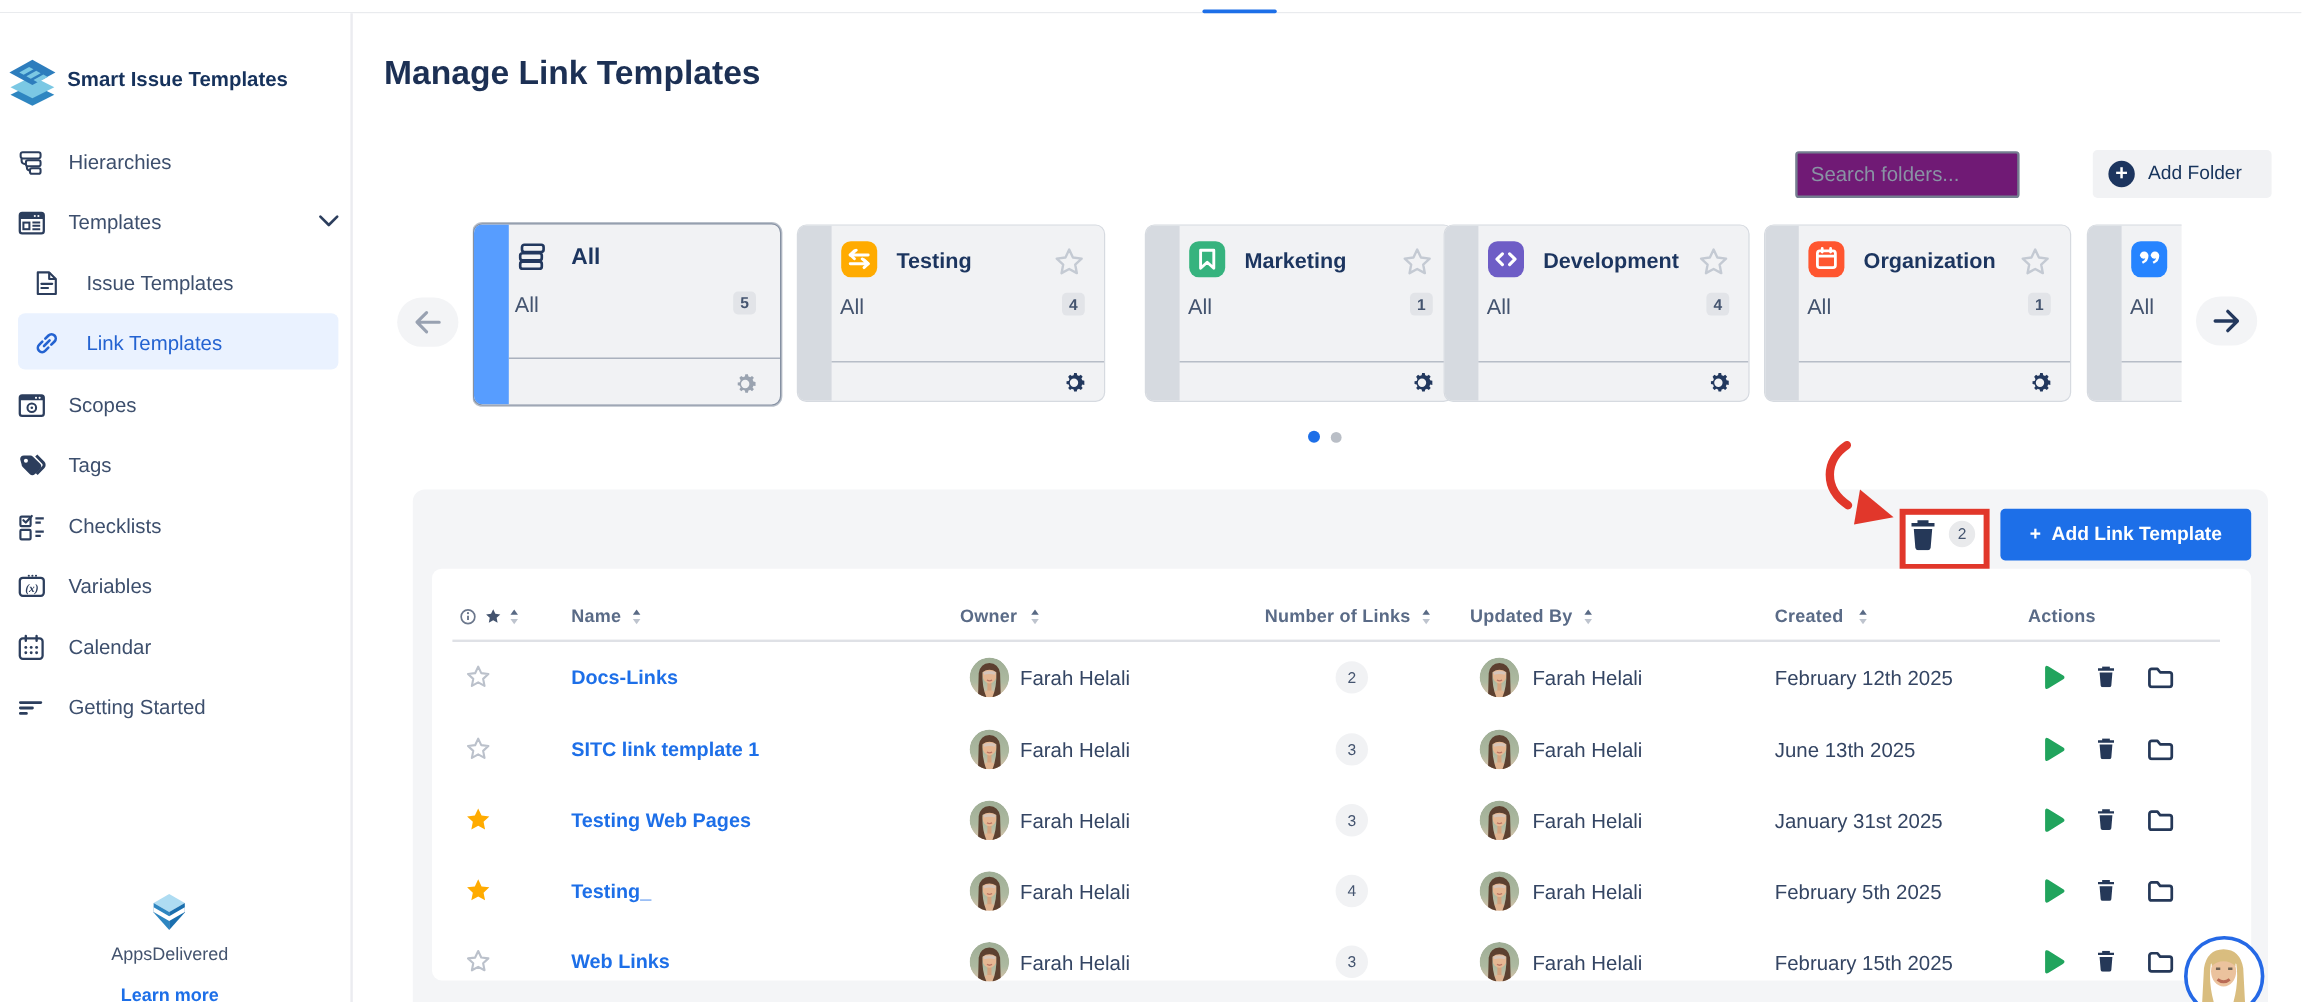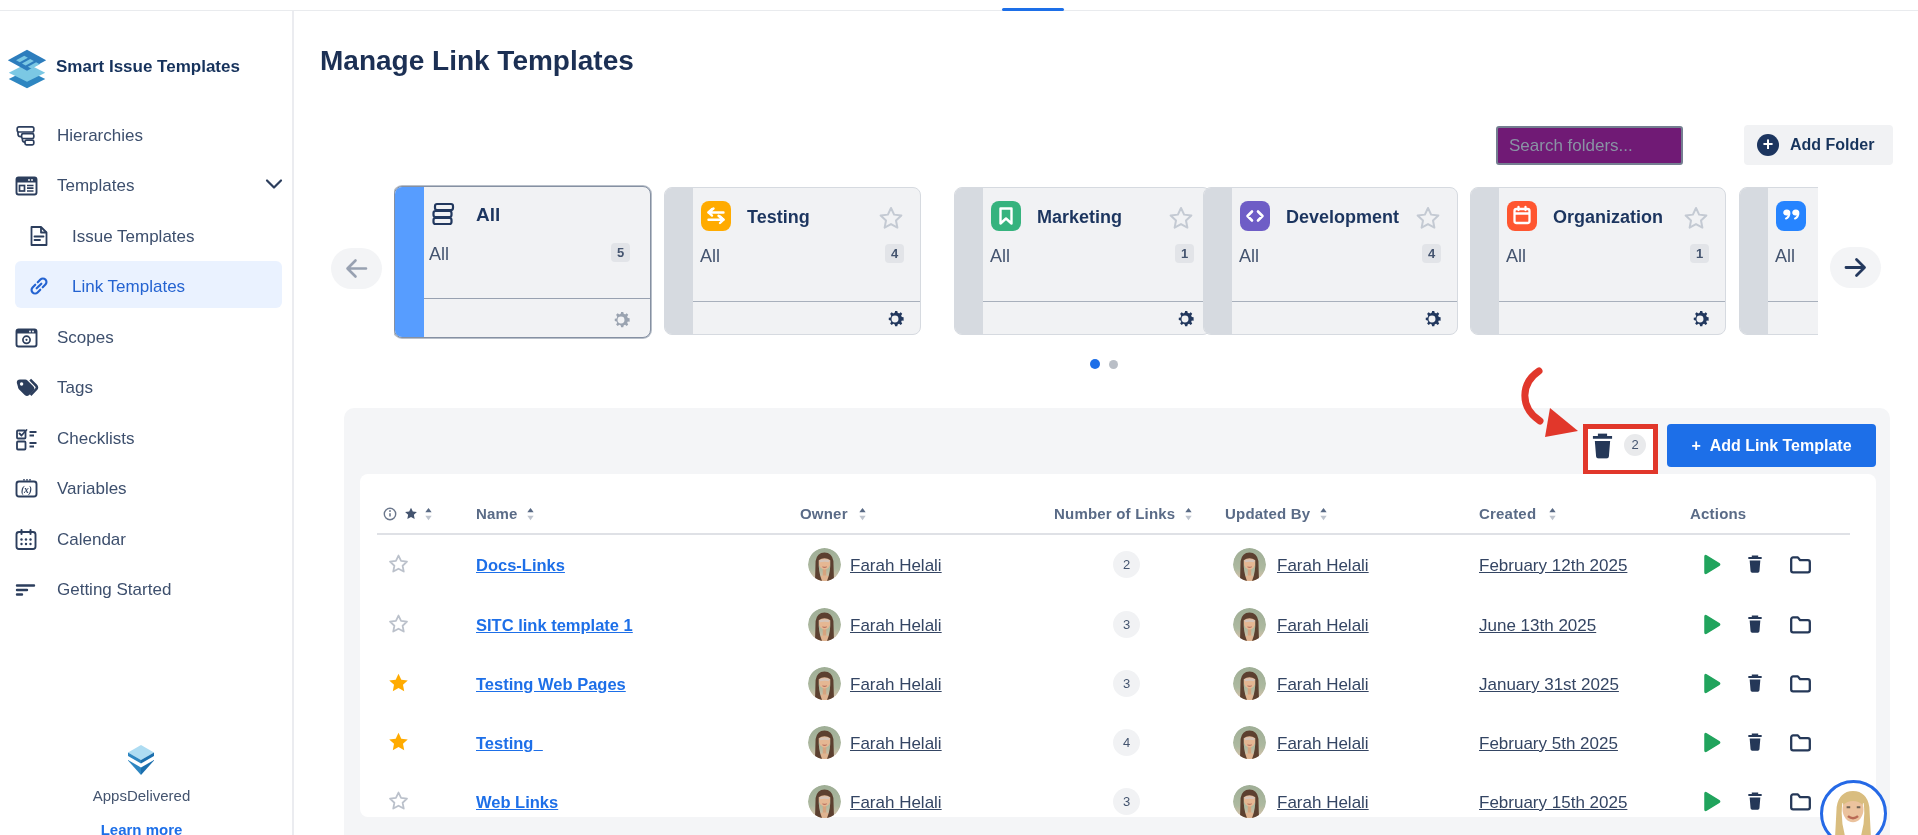--- a/index.html
+++ b/index.html
@@ -19,42 +19,42 @@
   .mitem .lb { position:absolute; left:57px; top:50%; transform:translateY(-50%); white-space:nowrap; }
   .sub .ic { left:29px; }
   .sub .lb { left:72px; }
   #hl { left:15px; top:250px; width:267px; height:47px; background:#EAF2FF; border-radius:6px; }
 
   
   #title { left:320px; top:45px; font-size:28px; font-weight:bold; color:#1C3054; letter-spacing:0; }
   #searchbox { left:1496px; top:126px; width:187px; height:39px; border:2px solid #747E90; border-radius:3px; background:#701a75; color:#8993A4; font-size:17px; line-height:35px; padding-left:11px; }
   #addfolder { left:1744px; top:125px; width:149px; height:40px; background:#F1F2F4; border-radius:4px; }
   #addfolder .circ { position:absolute; left:13px; top:9px; width:22px; height:22px; border-radius:50%; background:#1C355F; color:#fff; font-size:18px; line-height:21px; text-align:center; font-weight:bold;}
-  #addfolder .lb { position:absolute; left:46px; top:50%; transform:translateY(-50%); font-size:16px; font-weight:bold; color:#17345C; }
+  #addfolder .lb { position:absolute; left:46px; top:50%; transform:translateY(-50%); font-size:16px; font-weight:normal; color:#17345C; }
 
   
   .navbtn { width:51px; height:41px; border-radius:21px; background:#F3F4F6; }
   .card { position:absolute; top:7px; width:257px; height:148px; background:#F1F2F4; border:1px solid #D6DAE0; border-radius:8px; overflow:hidden; }
   .card .strip { position:absolute; left:0; top:0; width:28px; height:100%; background:#D6DAE0; }
   .card .cicon { position:absolute; left:36px; top:13px; width:30px; height:30px; border-radius:8px; }
   .card .ctitle { position:absolute; left:82px; top:19px; font-size:18px; font-weight:bold; color:#1C355F; }
   .card .sub2 { position:absolute; left:35px; top:58px; font-size:18px; color:#44546F; }
   .card .cnt { position:absolute; right:16px; top:56px; min-width:19px; height:19px; background:#E2E4E8; border-radius:4px; color:#44546F; font-size:13px; font-weight:bold; text-align:center; line-height:19px; padding:0 3px; }
   .card .divid { position:absolute; left:28px; right:0; top:113px; height:1px; background:#A8B0BC; }
   .card .gearw { position:absolute; right:14px; top:120px; }
   .card .starw { position:absolute; right:14px; top:16px; }
 
   
   #graybox { left:344px; top:408px; width:1546px; height:450px; background:#F4F5F7; border-radius:10px; }
   #redbox { left:1583px; top:424px; width:75px; height:51px; background:#fff; border:5px solid #E1372B; }
   #addlink { left:1667px; top:424px; width:209px; height:43px; background:#1D6FE8; border-radius:4px; color:#fff; font-size:16px; font-weight:bold; text-align:center; line-height:43px; }
   #whitetbl { left:360px; top:474px; width:1516px; height:343px; background:#fff; border-radius:8px; }
   .hdr { position:absolute; top:505px; font-size:15px; font-weight:bold; color:#5A6B87; letter-spacing:0.2px; }
   #hdrline { left:377px; top:533px; width:1473px; height:2px; background:#DFE1E6; }
-  .cell { position:absolute; font-size:17px; color:#344563;text-decoration:underline; }
+  .cell { position:absolute; font-size:17px; color:#344563; }
   .namelink { font-size:16.5px; font-weight:bold; color:#1D6FE8; }
   .badge { position:absolute; width:27px; height:27px; border-radius:50%; background:#F1F2F4; color:#44546F; font-size:13px; text-align:center; line-height:27px; }
   .avatar { position:absolute; width:33px; height:33px; border-radius:50%; overflow:hidden; }
 </style>
 </head>
 <body>
 <div id="stage">
   <div id="topline" class="abs"></div>
   <div id="tabline" class="abs"></div>
 

